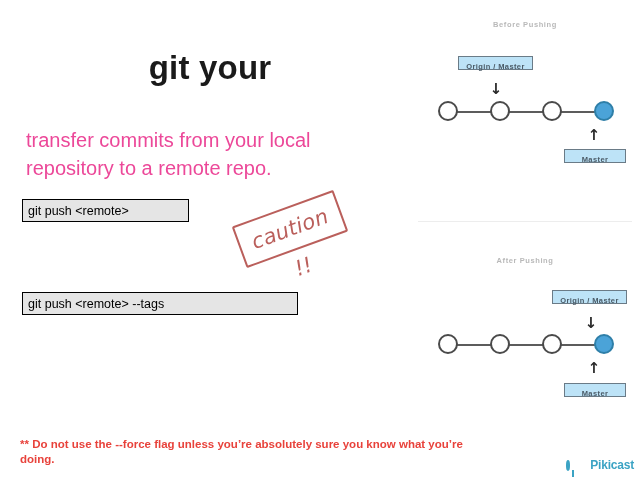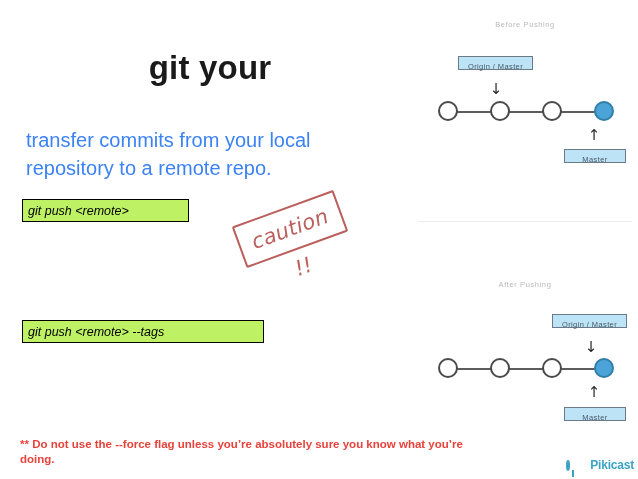--- a/index.html
+++ b/index.html
@@ -34,47 +34,46 @@
   }
 
   
   #slide-subtitle {
     position: absolute;
     left: 26px;
     top: 106px;
     width: 350px;
     font-size: 20px;
     line-height: 28px;
-    color: #3b82f6;
+    color: #ec4899;
   }
 
   
   .cmd-box {
     position: absolute;
     box-sizing: border-box;
     border: 1.4px solid #000000;
-    background: #bef264;
+    background: #e5e5e5;
     font-size: 12.5px;
     line-height: 22px;
     color: #000000;
     padding-left: 5px;
     white-space: nowrap;
     height: 23px;
     overflow: visible;
-    font-style: italic;
   }
   .cmd-box.danger {
     color: #e8423b;
     border-color: #000000;
   }
 
   #cmd-0 { left: 22px;  top: 199px; width: 167px; }
   #cmd-1 { left: 22px;  top: 233px; width: 232px; }
   #cmd-2 { left: 22px;  top: 274px; width: 213px; }
-  #cmd-3 { left: 22px;  top: 320px; width: 242px; }
+  #cmd-3 { left: 22px;  top: 292px; width: 276px; }
 
   
   #caution-stamp {
     position: absolute;
     left: 236px;
     top: 207px;
     width: 108px;
     height: 44px;
     box-sizing: border-box;
     border: 2.5px solid #b5534f;
@@ -145,23 +144,24 @@
     position: absolute;
     left: 412px;
     top: 0;
     width: 226px;
     height: 479px;
   }
   .diagram {
     position: absolute;
     left: 0;
     width: 226px;
+    font-weight: bold;
   }
   #diagram-before { top: 0; height: 220px; }
-  #diagram-after  { top: 244px; height: 200px; }
+  #diagram-after  { top: 220px; height: 200px; }
 
   .diagram-caption {
     position: absolute;
     width: 226px;
     text-align: center;
     font-size: 7.5px;
     letter-spacing: 0.6px;
     color: #b9b9b9;
   }
   #diagram-before .diagram-caption { top: 20px; }

